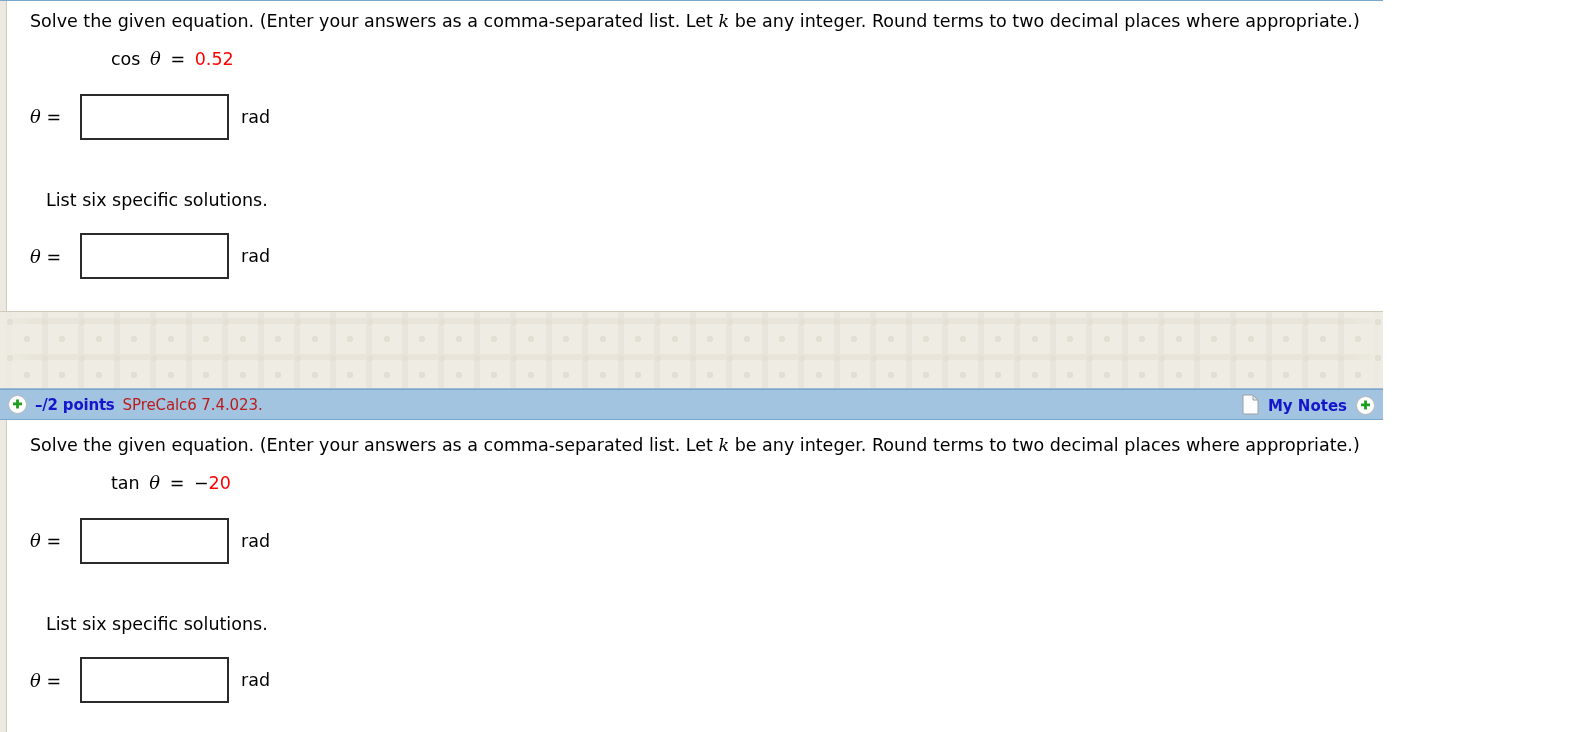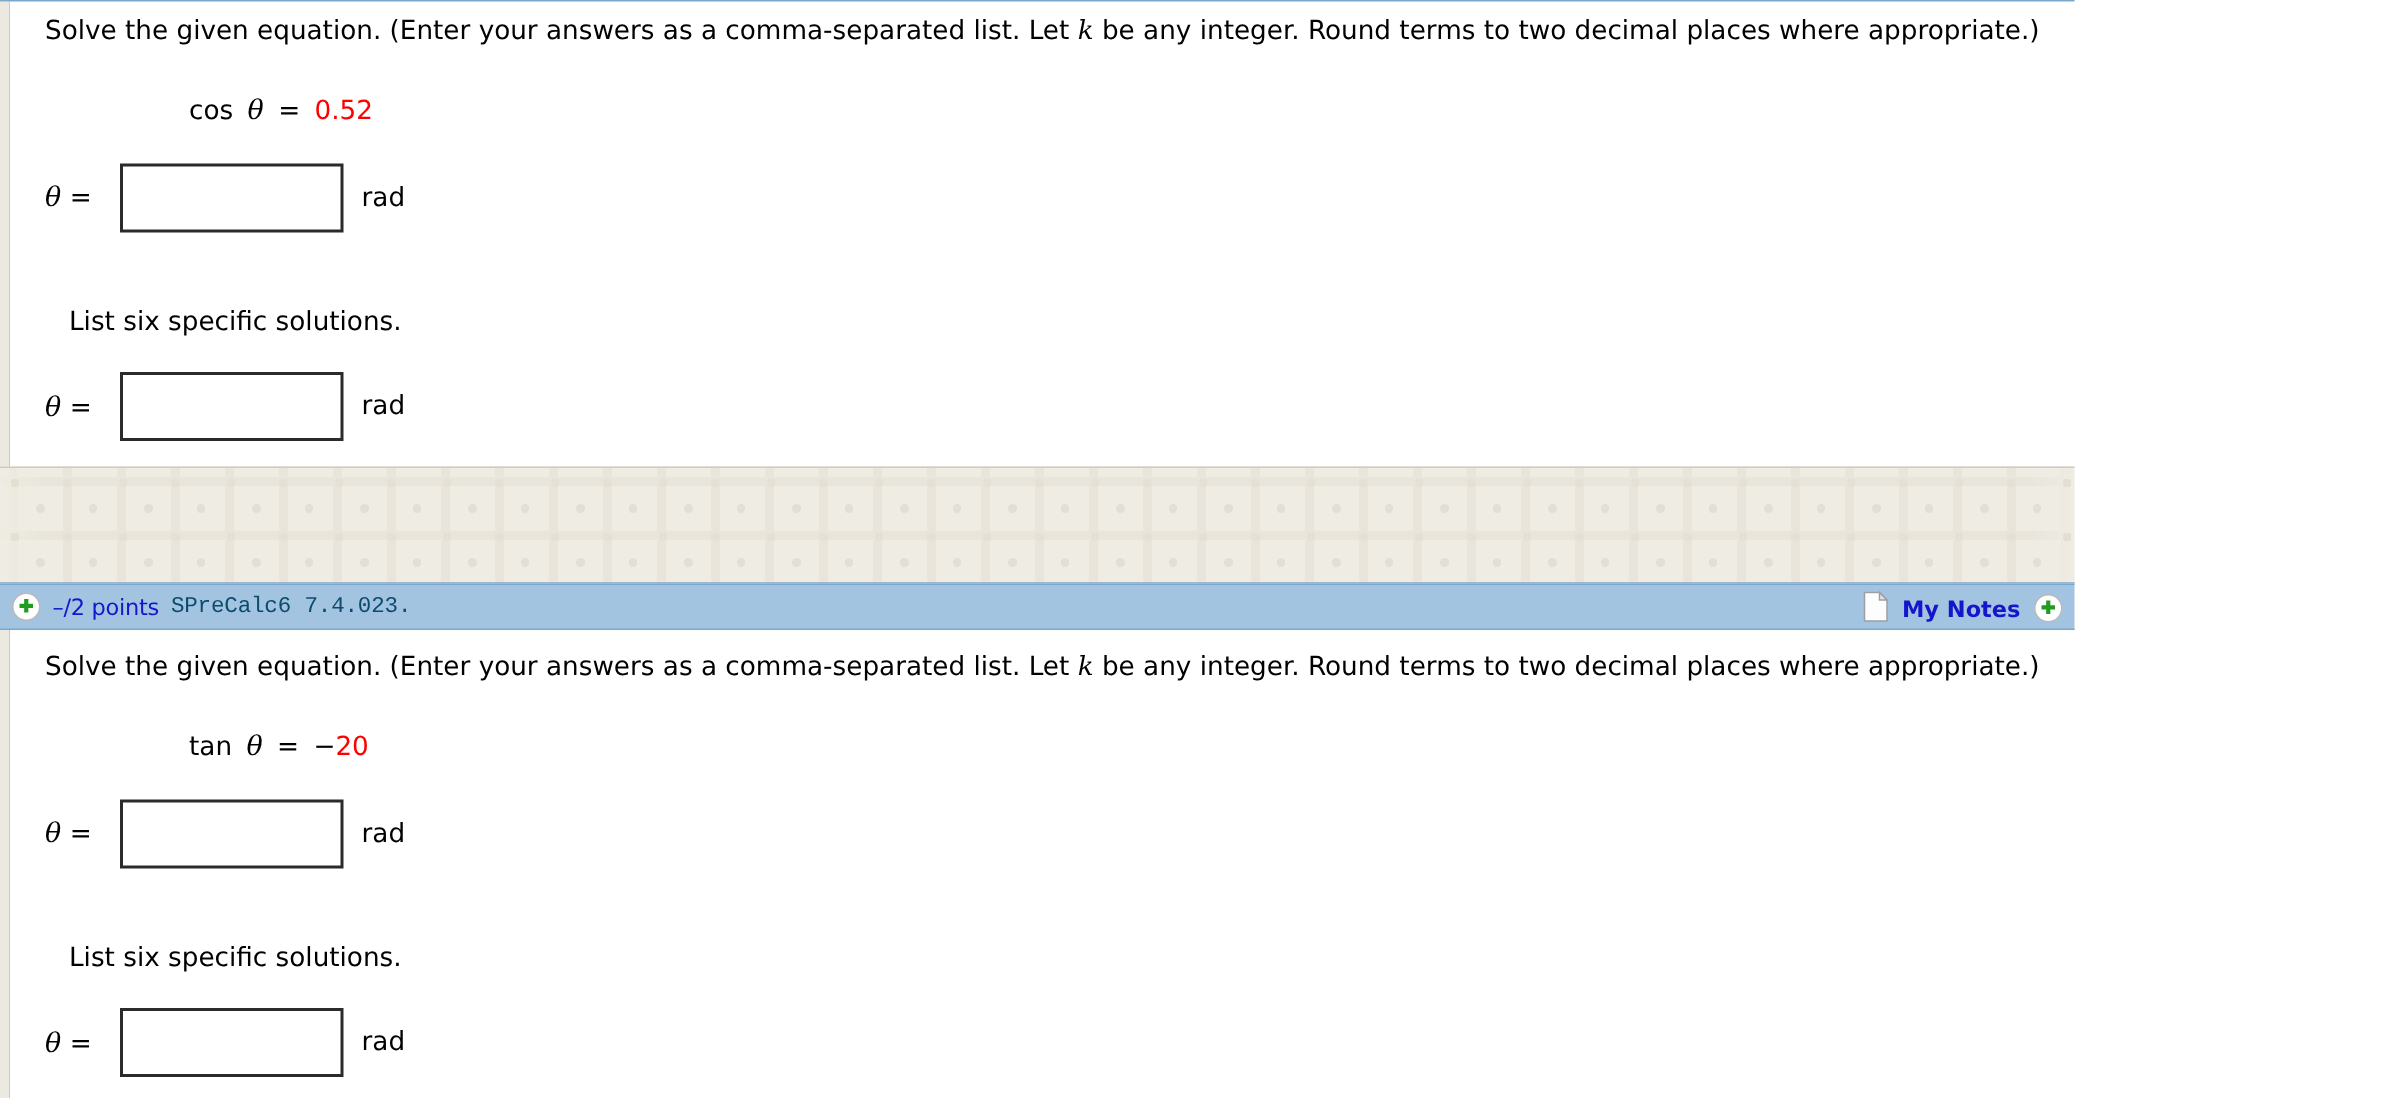--- a/index.html
+++ b/index.html
@@ -38,21 +38,21 @@
   }
 
   .q-prompt {
     margin: 0;
     padding-top: 9px;
     line-height: 1.35;
     white-space: nowrap;
   }
 
   .q-equation {
-    margin: 15px;
+    margin: 0;
     padding-top: 14px;
     padding-left: 81px;
     line-height: 1.25;
     white-space: nowrap;
   }
 
   .mathvar {
     font-family: "DejaVu Serif", serif;
     font-style: italic;
     font-size: 18px;
@@ -155,29 +155,28 @@
     min-width: 0;
   }
   .qheader .right {
     display: flex;
     align-items: flex-end;
     gap: 9px;
     flex: 0 0 auto;
   }
   .points {
     color: #1515cc;
-    font-weight: normal;
+    font-weight: bold;
     font-size: 15px;
     letter-spacing: -.2px;
   }
   .assignment-id {
-    color: #0c4a6e;
+    color: #b91c1c;
     font-size: 15px;
     letter-spacing: -.1px;
-    font-family: Liberation Mono, monospace;
   }
   .mynotes-label {
     color: #1515cc;
     font-weight: bold;
     font-size: 15px;
   }
 
   
   .plus-circle {
     position: relative;

